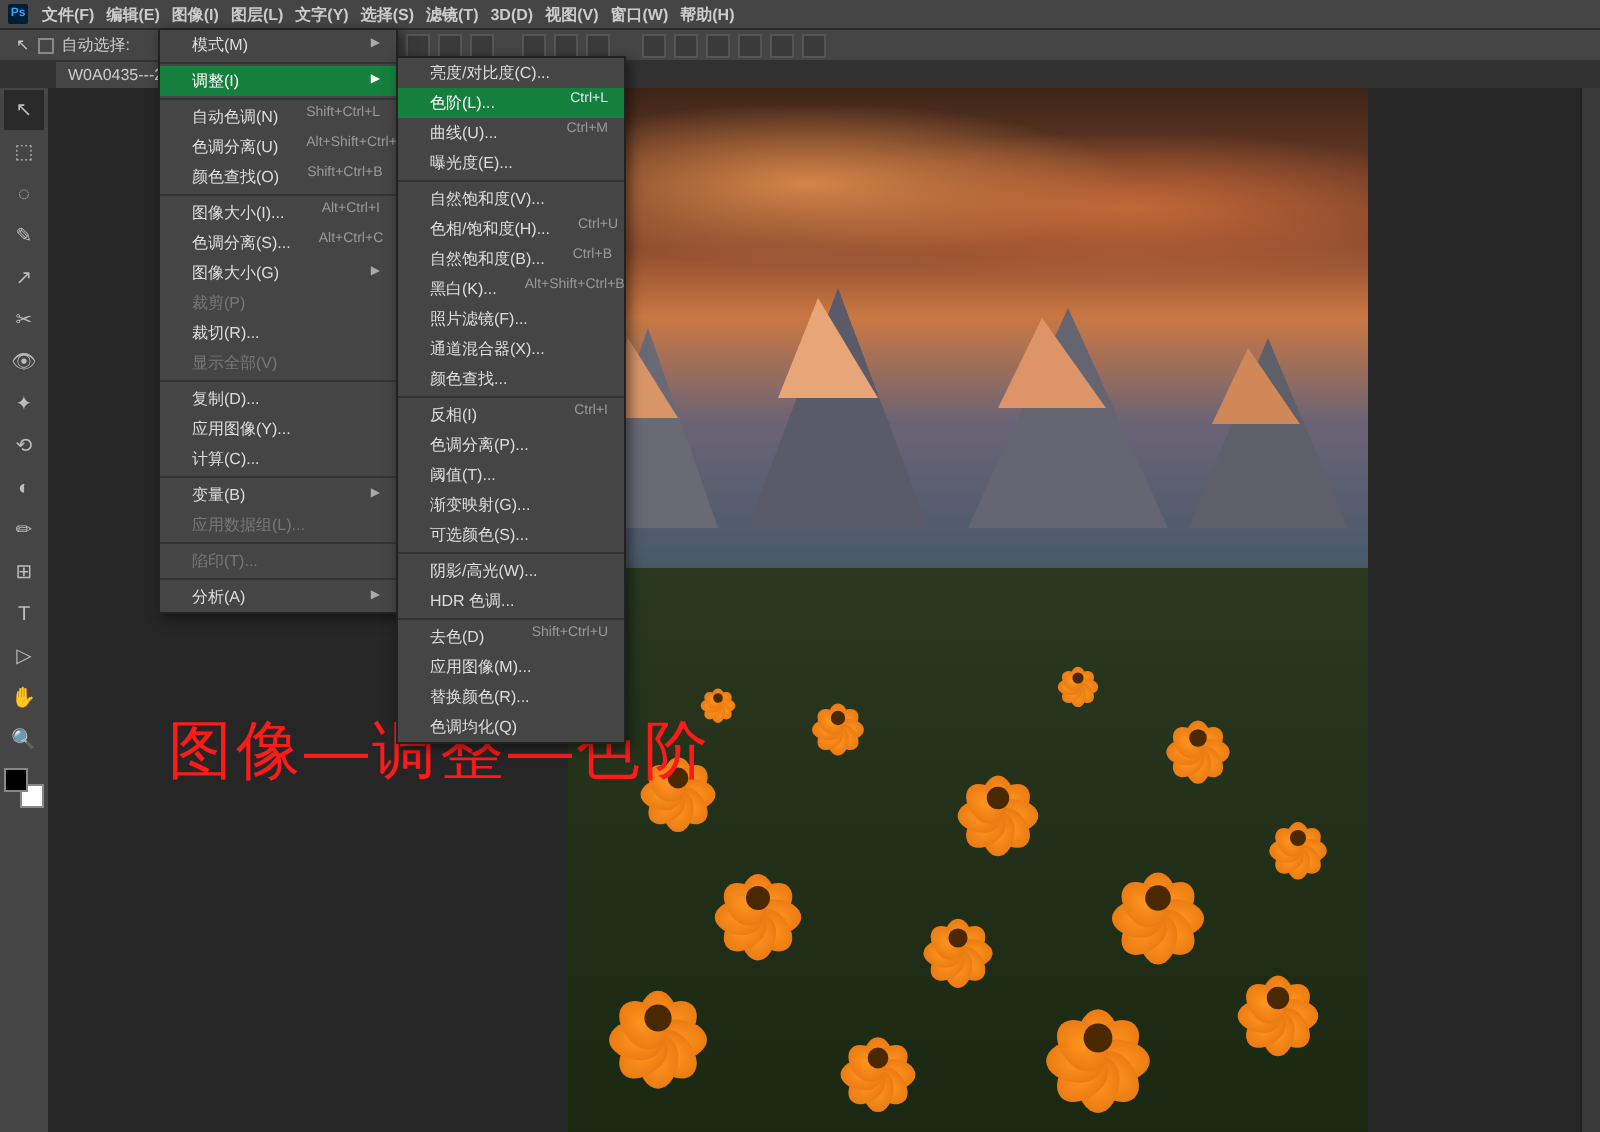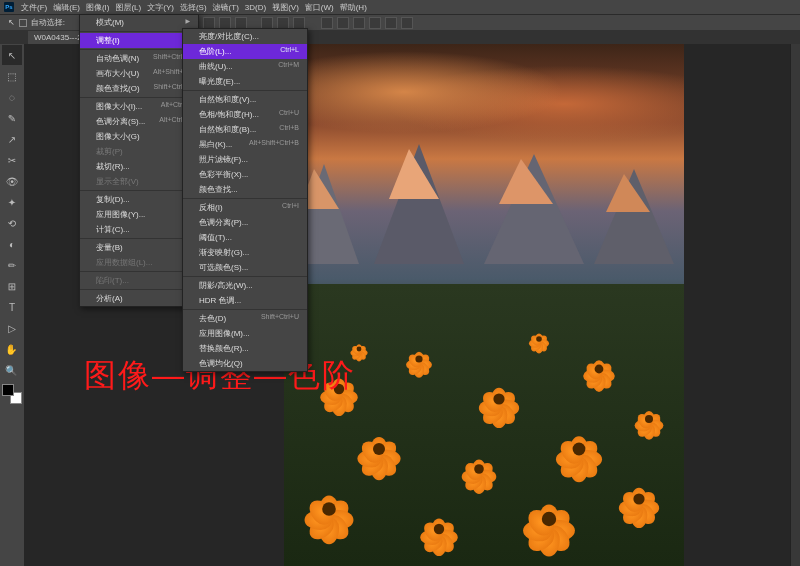--- a/index.html
+++ b/index.html
@@ -1,19 +1,19 @@
 <!DOCTYPE html>
 <html><head>
 <meta charset="utf-8">
 <style>
 *{margin:0;padding:0;box-sizing:border-box;font-family:"Microsoft YaHei",sans-serif;}
 body{background:#323232;width:800px;height:566px;overflow:hidden;position:relative;}
 .topbar{background:#454545;height:14px;display:flex;align-items:center;padding:0 4px;font-size:8px;color:#ccc;}
 .ps-logo{width:10px;height:10px;background:#001e36;color:#31a8ff;font-size:6px;font-weight:bold;display:flex;align-items:center;justify-content:center;margin-right:4px;border-radius:1px;}
-.menu-item{padding:0 3px;cursor:pointer;}
+.menu-item{padding:0 3px;cursor:pointer;font-weight:bold;}
 .optbar{background:#454545;height:16px;border-top:1px solid #2a2a2a;display:flex;align-items:center;padding:0 8px;font-size:8px;color:#ccc;gap:4px;}
 .opt-check{width:8px;height:8px;border:1px solid #888;}
 .opt-icon{width:12px;height:12px;background:#3a3a3a;border:1px solid #555;}
 .tabbar{background:#323232;height:14px;padding-left:28px;display:flex;align-items:center;}
 .doc-tab{background:#454545;color:#ccc;font-size:8px;padding:1px 6px;max-width:56px;overflow:hidden;white-space:nowrap;}
 .toolcol{position:absolute;left:0;top:44px;width:24px;background:#454545;height:522px;}
 .tool{width:20px;height:20px;margin:1px 2px;display:flex;align-items:center;justify-content:center;color:#bbb;font-size:10px;}
 .tool.active{background:#2a2a2a;}
 .fgbg{position:relative;width:20px;height:20px;margin:4px 2px;}
 .fg{width:12px;height:12px;background:#000;border:1px solid #888;position:absolute;top:0;left:0;}
@@ -38,21 +38,21 @@
 .flower .petal:nth-child(2){transform:rotate(45deg);}
 .flower .petal:nth-child(3){transform:rotate(90deg);}
 .flower .petal:nth-child(4){transform:rotate(135deg);}
 .flower .petal:nth-child(5){transform:rotate(180deg);}
 .flower .petal:nth-child(6){transform:rotate(225deg);}
 .flower .petal:nth-child(7){transform:rotate(270deg);}
 .flower .petal:nth-child(8){transform:rotate(315deg);}
 .center{position:absolute;width:8px;height:8px;background:#4a2800;border-radius:50%;left:11px;top:11px;}
 .dd{position:absolute;background:#454545;border:1px solid #222;box-shadow:2px 2px 6px rgba(0,0,0,0.5);font-size:8px;color:#ddd;}
 .dd-row{display:flex;justify-content:space-between;padding:2px 8px 2px 16px;white-space:nowrap;cursor:pointer;}
-.dd-row.hl{background:#6d28d9;color:#fff;}
+.dd-row.hl{background:#15803d;color:#fff;}
 .dd-row.arrow::after{content:"▶";font-size:6px;color:#aaa;margin-left:6px;}
 .dd-row.hl.arrow::after{color:#fff;}
 .dd-sep{height:1px;background:#333;margin:1px 0;}
 .dd-row.dim{color:#777;}
 .sc{color:#999;font-size:7px;margin-left:14px;}
 .dd-row.hl .sc{color:#dfe8f5;}
 .annot{position:absolute;left:60px;top:310px;font-size:32px;color:#ff1a1a;font-weight:normal;letter-spacing:2px;}
 .right-dock{position:absolute;right:0;top:44px;width:10px;height:522px;background:#383838;border-left:1px solid #222;}
 </style>
 </head>
@@ -299,21 +299,21 @@
   <div class="dd-sep"></div>
   <div class="dd-row hl arrow">
       <span>调整(I)</span>
     </div>
   <div class="dd-sep"></div>
   <div class="dd-row">
       <span>自动色调(N)</span>
       <span class="sc">Shift+Ctrl+L</span>
     </div>
   <div class="dd-row">
-      <span>画布大小(U)</span>
+      <span>色调分离(U)</span>
       <span class="sc">Alt+Shift+Ctrl+L</span>
     </div>
   <div class="dd-row">
       <span>颜色查找(O)</span>
       <span class="sc">Shift+Ctrl+B</span>
     </div>
   <div class="dd-sep"></div>
   <div class="dd-row">
       <span>图像大小(I)...</span>
       <span class="sc">Alt+Ctrl+I</span>
@@ -354,21 +354,21 @@
   <div class="dd-sep"></div>
   <div class="dd-row dim">
       <span>陷印(T)...</span>
     </div>
   <div class="dd-sep"></div>
   <div class="dd-row arrow">
       <span>分析(A)</span>
     </div>
 </div>
 
-<div class="dd" style="left:182px;top:28px;width:126px;">
+<div class="dd" style="left:198px;top:28px;width:115px;">
   <div class="dd-row">
       <span>亮度/对比度(C)...</span>
     </div>
   <div class="dd-row hl">
       <span>色阶(L)...</span>
       <span class="sc">Ctrl+L</span>
     </div>
   <div class="dd-row">
       <span>曲线(U)...</span>
       <span class="sc">Ctrl+M</span>
@@ -389,21 +389,21 @@
       <span class="sc">Ctrl+B</span>
     </div>
   <div class="dd-row">
       <span>黑白(K)...</span>
       <span class="sc">Alt+Shift+Ctrl+B</span>
     </div>
   <div class="dd-row">
       <span>照片滤镜(F)...</span>
     </div>
   <div class="dd-row">
-      <span>色彩平衡(X)...</span>
+      <span>通道混合器(X)...</span>
     </div>
   <div class="dd-row">
       <span>颜色查找...</span>
     </div>
   <div class="dd-sep"></div>
   <div class="dd-row">
       <span>反相(I)</span>
       <span class="sc">Ctrl+I</span>
     </div>
   <div class="dd-row">

